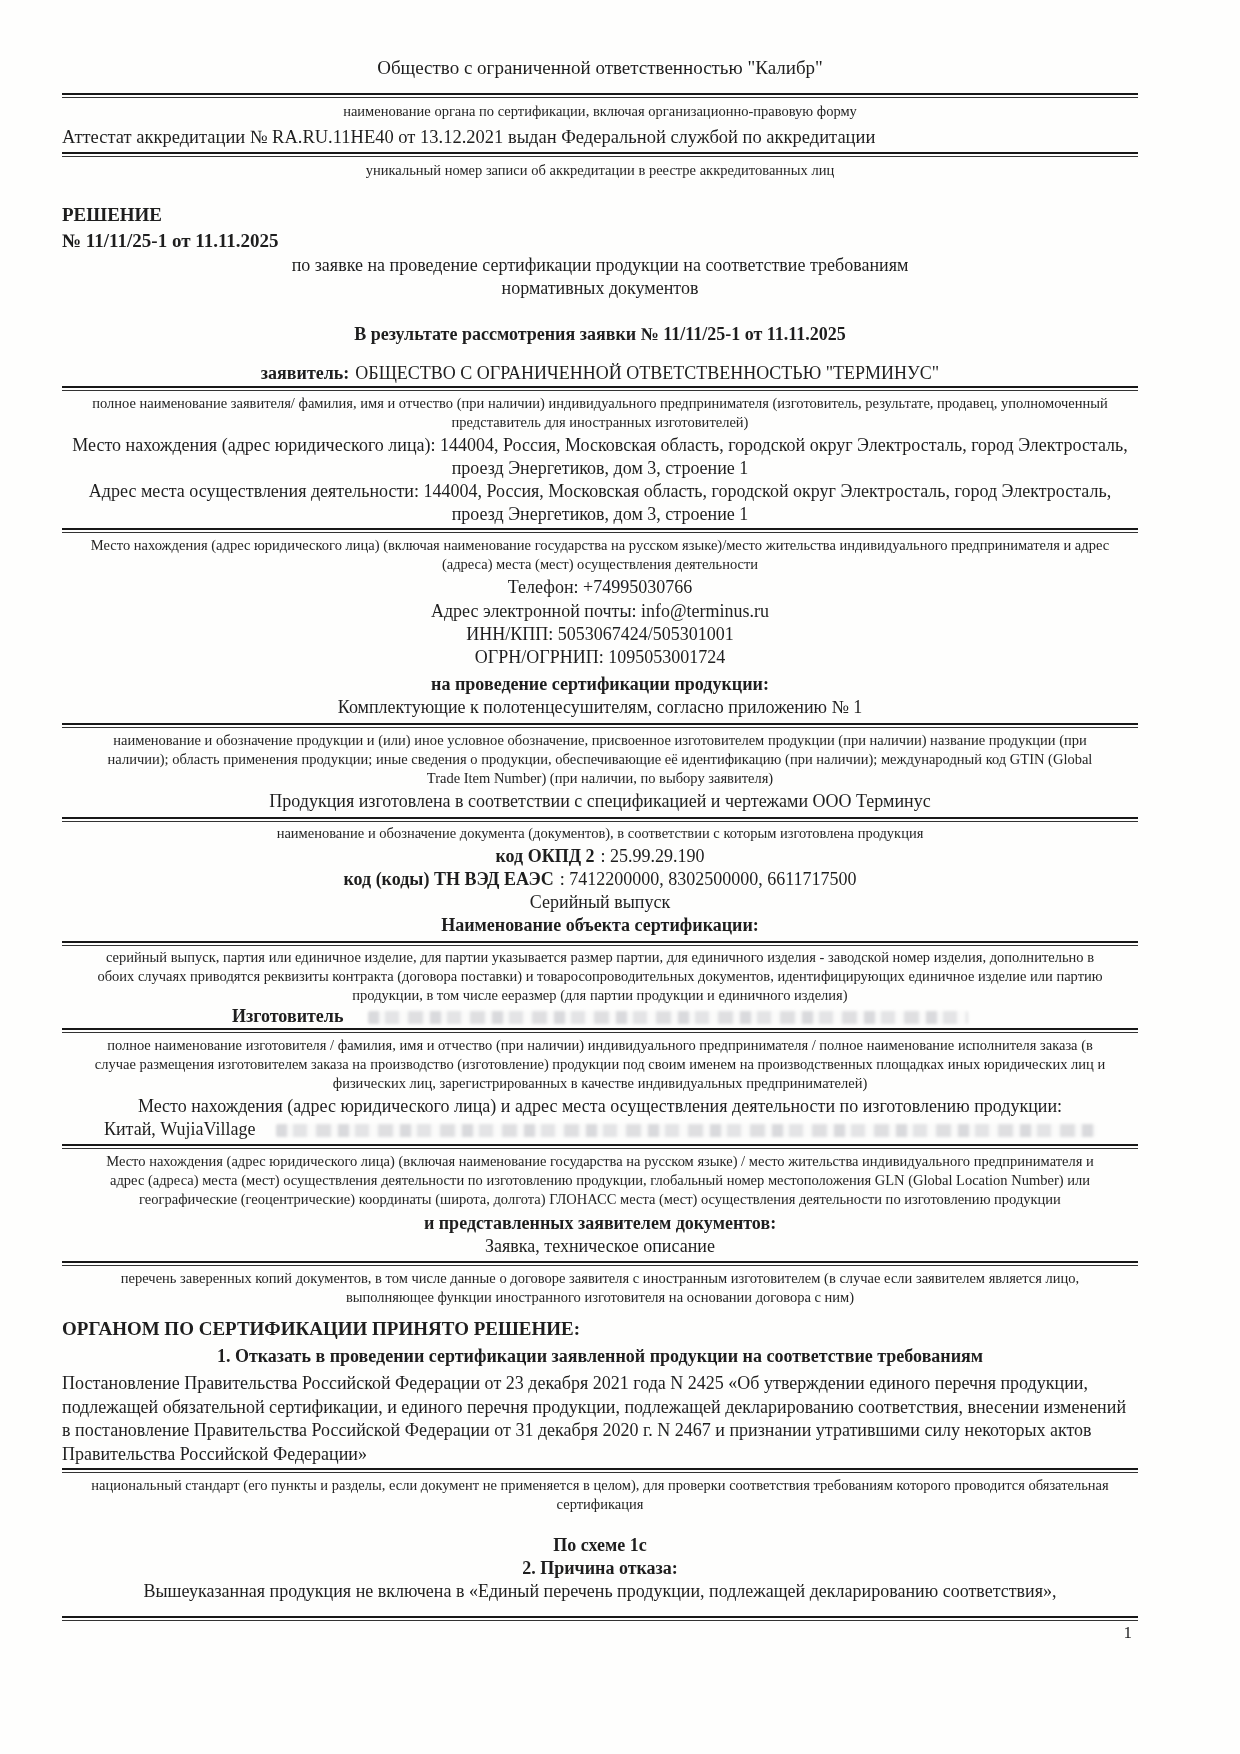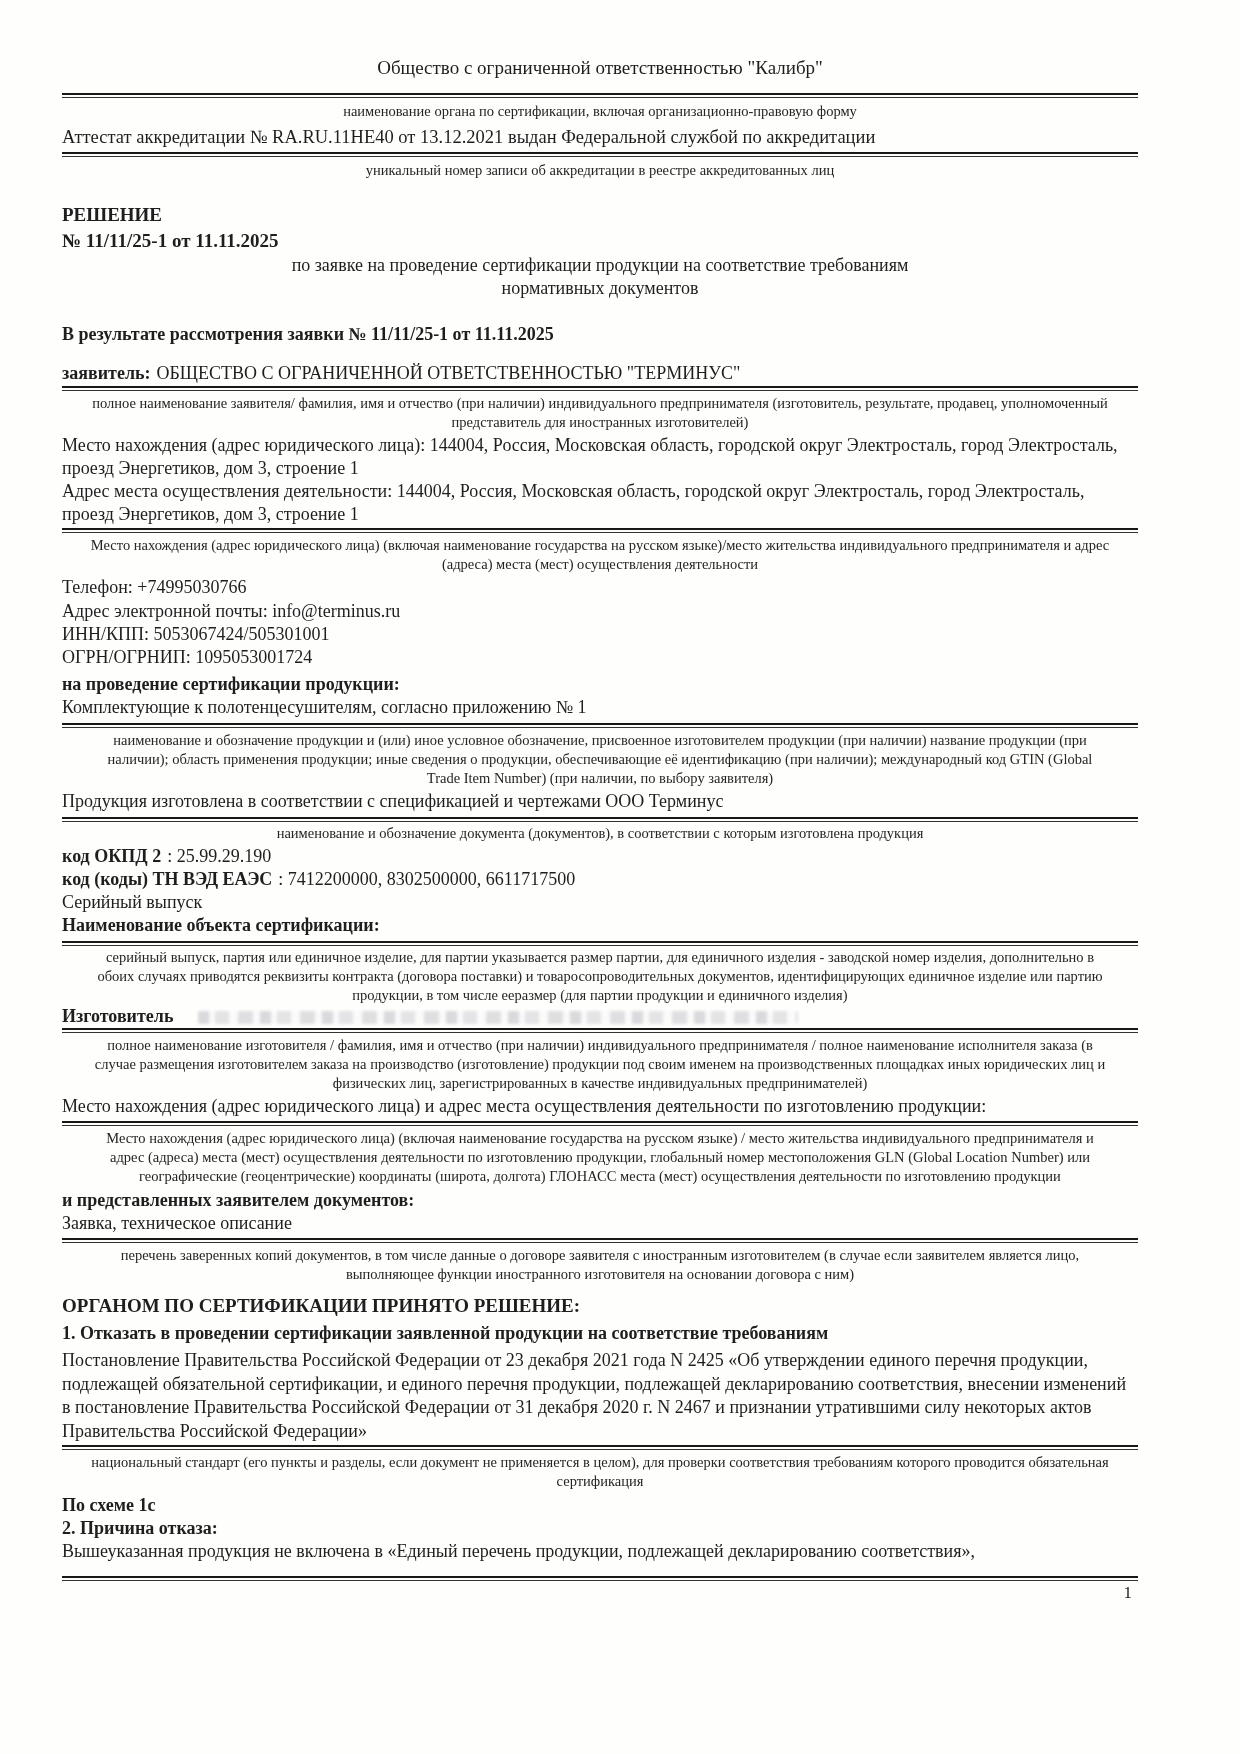--- a/index.html
+++ b/index.html
@@ -31,21 +31,21 @@
     border-top: 2.5px solid #181818;
     border-bottom: 1.4px solid #333;
   }
   .caption {
     font-size: 14.5px;
     line-height: 19px;
     text-align: center;
     padding: 0 28px;
     color: #242424;
   }
-  .body-line { font-size: 18px; line-height: 23px; }
+  .body-line { font-size: 18px; line-height: 23px; text-align: center; }
   .body-par  { font-size: 18px; line-height: 23.5px; }
   .label-gap { margin-left: 6px; }
 
   .ghost {
     display: inline-block;
     vertical-align: middle;
     height: 13px;
     border-radius: 2px;
     filter: blur(1.6px);
     opacity: 0.5;
@@ -115,33 +115,37 @@
     <div class="rule" style="margin-top:4px"></div>
     <div class="caption" style="margin-top:2px">серийный выпуск, партия или единичное изделие, для партии указывается размер партии, для единичного изделия - заводской номер изделия, дополнительно в обоих случаях приводятся реквизиты контракта (договора поставки) и товаросопроводительных документов, идентифицирующих единичное изделие или партию продукции, в том числе ееразмер (для партии продукции и единичного изделия)</div>
 
     <div class="body-line">
       <span class="bold">Изготовитель</span>
       <span class="ghost" style="width:600px; margin-left:20px;"></span>
     </div>
     <div class="rule"></div>
     <div class="caption" style="margin-top:3px">полное наименование изготовителя / фамилия, имя и отчество (при наличии) индивидуального предпринимателя / полное наименование исполнителя заказа (в случае размещения изготовителем заказа на производство (изготовление) продукции под своим именем на производственных площадках иных юридических лиц и физических лиц, зарегистрированных в качестве индивидуальных предпринимателей)</div>
     <div class="body-line" style="margin-top:2px">Место нахождения (адрес юридического лица) и адрес места осуществления деятельности по изготовлению продукции:</div>
+    <div class="body-line">
+      <span>Китай, WujiaVillage</span>
+      <span class="ghost" style="width:820px; margin-left:16px;"></span>
+    </div>
     <div class="rule" style="margin-top:3px"></div>
     <div class="caption" style="margin-top:3px">Место нахождения (адрес юридического лица) (включая наименование государства на русском языке) / место жительства индивидуального предпринимателя и адрес (адреса) места (мест) осуществления деятельности по изготовлению продукции, глобальный номер местоположения GLN (Global Location Number) или географические (геоцентрические) координаты (широта, долгота) ГЛОНАСС места (мест) осуществления деятельности по изготовлению продукции</div>
 
     <div class="body-line bold" style="margin-top:3px">и представленных заявителем документов:</div>
     <div class="body-line">Заявка, техническое описание</div>
     <div class="rule" style="margin-top:3px"></div>
     <div class="caption" style="margin-top:3px">перечень заверенных копий документов, в том числе данные о договоре заявителя с иностранным изготовителем (в случае если заявителем является лицо, выполняющее функции иностранного изготовителя на основании договора с ним)</div>
 
     <div class="t-doctitle" style="margin-top:10px">ОРГАНОМ ПО СЕРТИФИКАЦИИ ПРИНЯТО РЕШЕНИЕ:</div>
     <div class="body-line bold" style="margin-top:4px">1. Отказать в проведении сертификации заявленной продукции на соответствие требованиям</div>
     <div class="body-par" style="margin-top:4px">Постановление Правительства Российской Федерации от 23 декабря 2021 года N 2425 «Об утверждении единого перечня продукции, подлежащей обязательной сертификации, и единого перечня продукции, подлежащей декларированию соответствия, внесении изменений в постановление Правительства Российской Федерации от 31 декабря 2020 г. N 2467 и признании утратившими силу некоторых актов Правительства Российской Федерации»</div>
     <div class="rule" style="margin-top:2px"></div>
     <div class="caption" style="margin-top:3px">национальный стандарт (его пункты и разделы, если документ не применяется в целом), для проверки соответствия требованиям которого проводится обязательная сертификация</div>
-    <div class="body-line bold" style="margin-top:3px">По схеме 1с</div>
+    <div class="body-line bold" style="margin-top:20px">По схеме 1с</div>
     <div class="body-line bold">2. Причина отказа:</div>
     <div class="body-line">Вышеуказанная продукция не включена в «Единый перечень продукции, подлежащей декларированию соответствия»,</div>
 
     <div class="rule" style="margin-top:13px"></div>
     <div class="pagenum" style="margin-top:1px">1</div>
   </div>
 </div>
 
 </body></html>

